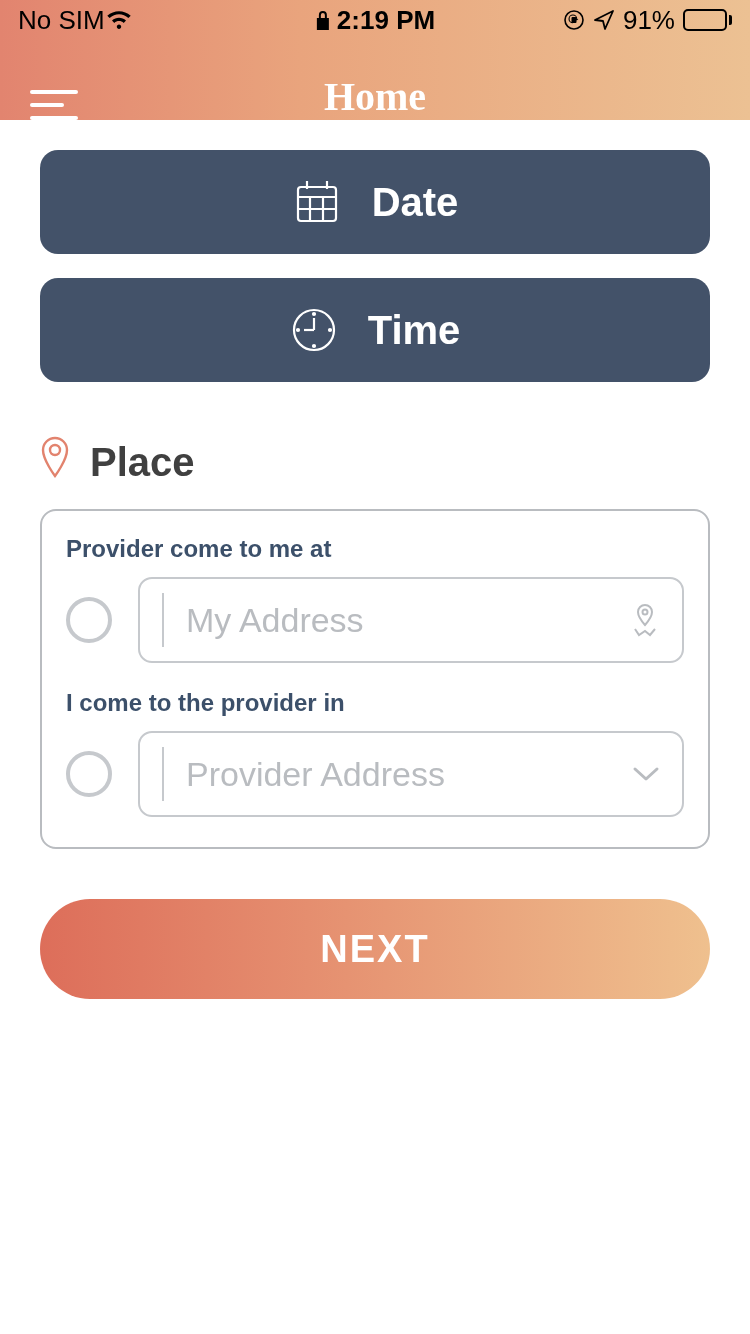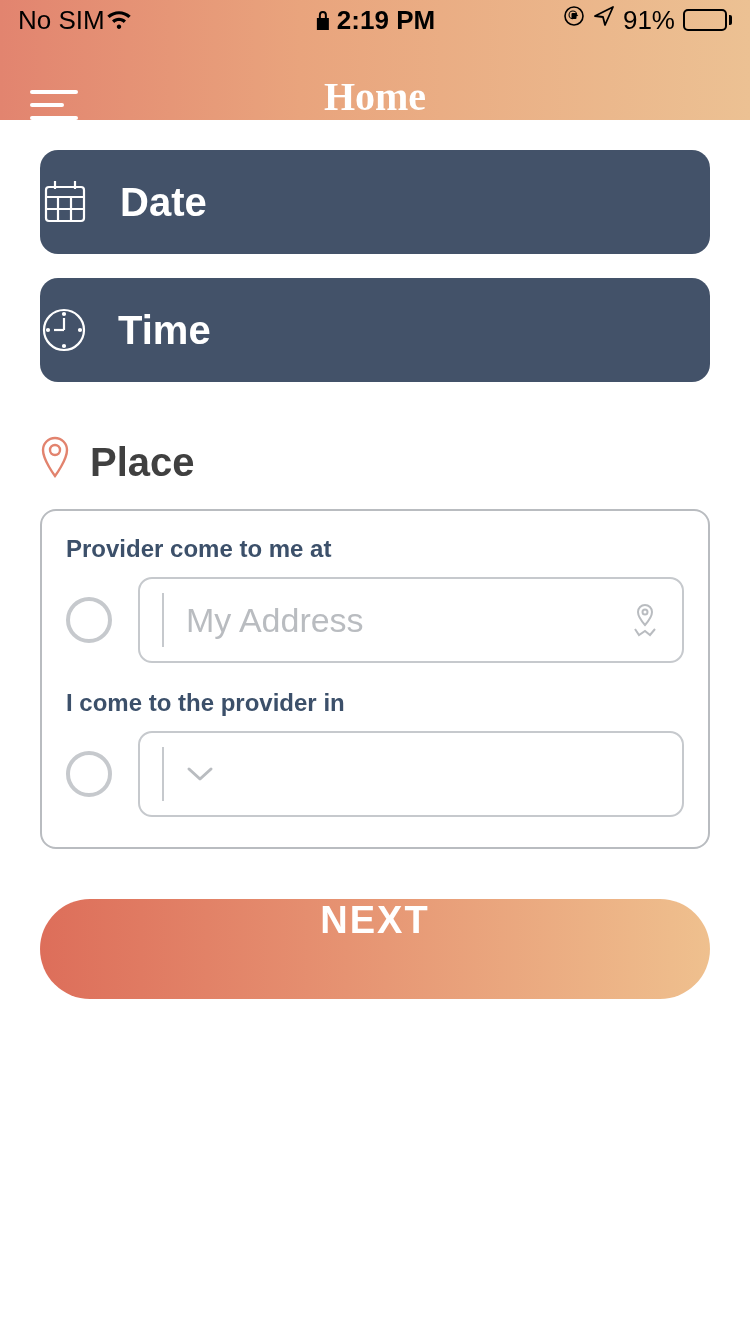--- a/index.html
+++ b/index.html
@@ -10,21 +10,21 @@
     align-items: center;
     padding: 0 18px;
     font-size: 26px;
     font-weight: 500;
     color: #000;
     background: linear-gradient(90deg, #e2846f 0%, #e9a47d 40%, #ecc193 100%);
     position: relative;
   }
   .status-left { display: flex; align-items: center; }
   .status-center { position: absolute; left: 50%; transform: translateX(-50%); display: flex; align-items: center; gap: 6px; }
-  .status-right { margin-left: auto; display: flex; gap: 8px; }
+  .status-right { margin-left: auto; display: flex; align-items: center; gap: 8px; }
   .battery { display: inline-flex; align-items: center; }
   .battery-body { width: 44px; height: 22px; border: 2px solid #000; border-radius: 5px; position: relative; padding: 2px; }
   .battery-fill { width: 92%; height: 100%; background: #000; border-radius: 2px; }
   .battery-tip { width: 3px; height: 10px; background: #000; margin-left: 2px; border-radius: 0 2px 2px 0; }
 
   .nav-bar {
     height: 80px;
     background: linear-gradient(90deg, #e2846f 0%, #e9a47d 40%, #ecc193 100%);
     display: flex;
     align-items: flex-end;
@@ -38,21 +38,21 @@
   .menu-icon span:nth-child(3){ top:26px; width:48px; }
   .nav-title {
     position: absolute; left: 50%; transform: translateX(-50%);
     color: #fff; font-size: 40px; font-weight: 700; font-family: Georgia, 'Times New Roman', serif;
   }
 
   .content { padding: 30px 40px 0; }
   .page-title { text-align:center; font-size:40px; font-weight:700; color:#3c506a; letter-spacing:1px; margin:28px 0 50px; }
 
   .big-btn {
-    display:flex; align-items:center; justify-content:flex-start; gap:30px;
+    display:flex; align-items:center; justify-content:center; gap:30px;
     width:100%; height:104px; background:#435269; border-radius:18px;
     color:#fff; font-size:40px; font-weight:600; margin-bottom:24px; cursor:pointer;
   }
 
   .place-header { display:flex; align-items:center; gap:20px; margin:46px 0 24px; }
   .place-header-label { font-size:40px; font-weight:600; color:#404040;margin-top:12px; }
 
   .place-box { border:2px solid #b9bcc0; border-radius:16px; padding:24px 24px 30px; }
   .opt-label { font-size:24px; font-weight:600; color:#3c506a; margin-bottom:14px; }
   .opt-row { display:flex; align-items:center; gap:26px; margin-bottom:26px; }
@@ -60,21 +60,21 @@
   .radio { width:46px; height:46px; border:4px solid #c6c9cd; border-radius:50%; flex-shrink:0; cursor:pointer; }
   .field { flex:1; height:86px; border:2px solid #c6c9cd; border-radius:14px; display:flex; align-items:center; padding:0 22px; cursor:pointer; }
   .field-divider { width:2px; height:54px; background:#c6c9cd; margin-right:22px; }
   .field-placeholder { font-size:34px; color:#b9bcc0; flex:1; }
   .field-trail { color:#b9bcc0; }
 
   .next-btn {
     margin:50px 0 0; width:100%; height:100px; border-radius:52px;
     background: linear-gradient(90deg, #dd6e5a 0%, #e58e6f 40%, #efc08e 100%);
     color:#fff; font-size:38px; font-weight:700; letter-spacing:2px;
-    display:flex; align-items:flex-start; justify-content:center; cursor:pointer;
+    display:flex; align-items:center; justify-content:center; cursor:pointer;
   }
   svg { display:block; }
 </style>
 </head>
 <body>
 
 <div class="status-bar">
   <div class="status-left">
     <span>No SIM</span>
     <span>
@@ -178,20 +178,21 @@
           </svg>
         </span>
       </div>
     </div>
 
     <div class="opt-label">I come to the provider in</div>
     <div class="opt-row">
       <div class="radio"></div>
       <div class="field">
         <span class="field-divider"></span>
+        <span class="field-placeholder">Provider Address</span>
         <span class="field-trail">
           <svg width="28" height="18" viewBox="0 0 28 18" fill="none" stroke="#b9bcc0" stroke-width="3" stroke-linecap="round" stroke-linejoin="round">
             <polyline points="3,4 14,14 25,4"></polyline>
           </svg>
         </span>
       </div>
     </div>
   </div>
 
   <div class="next-btn">

